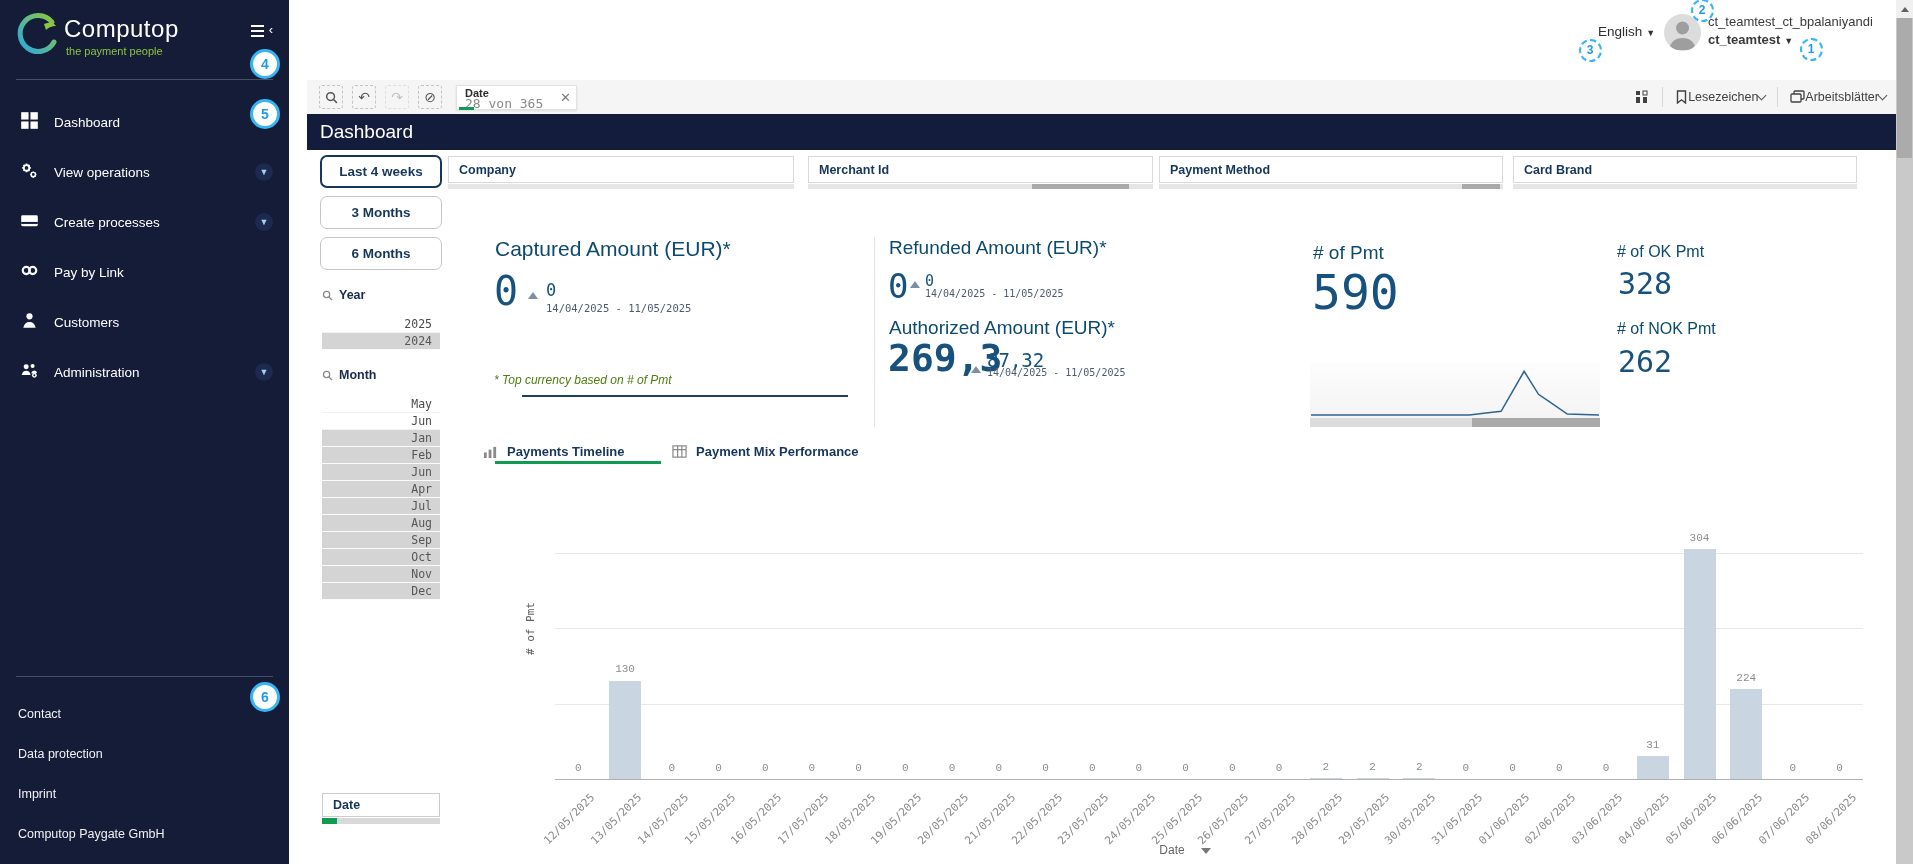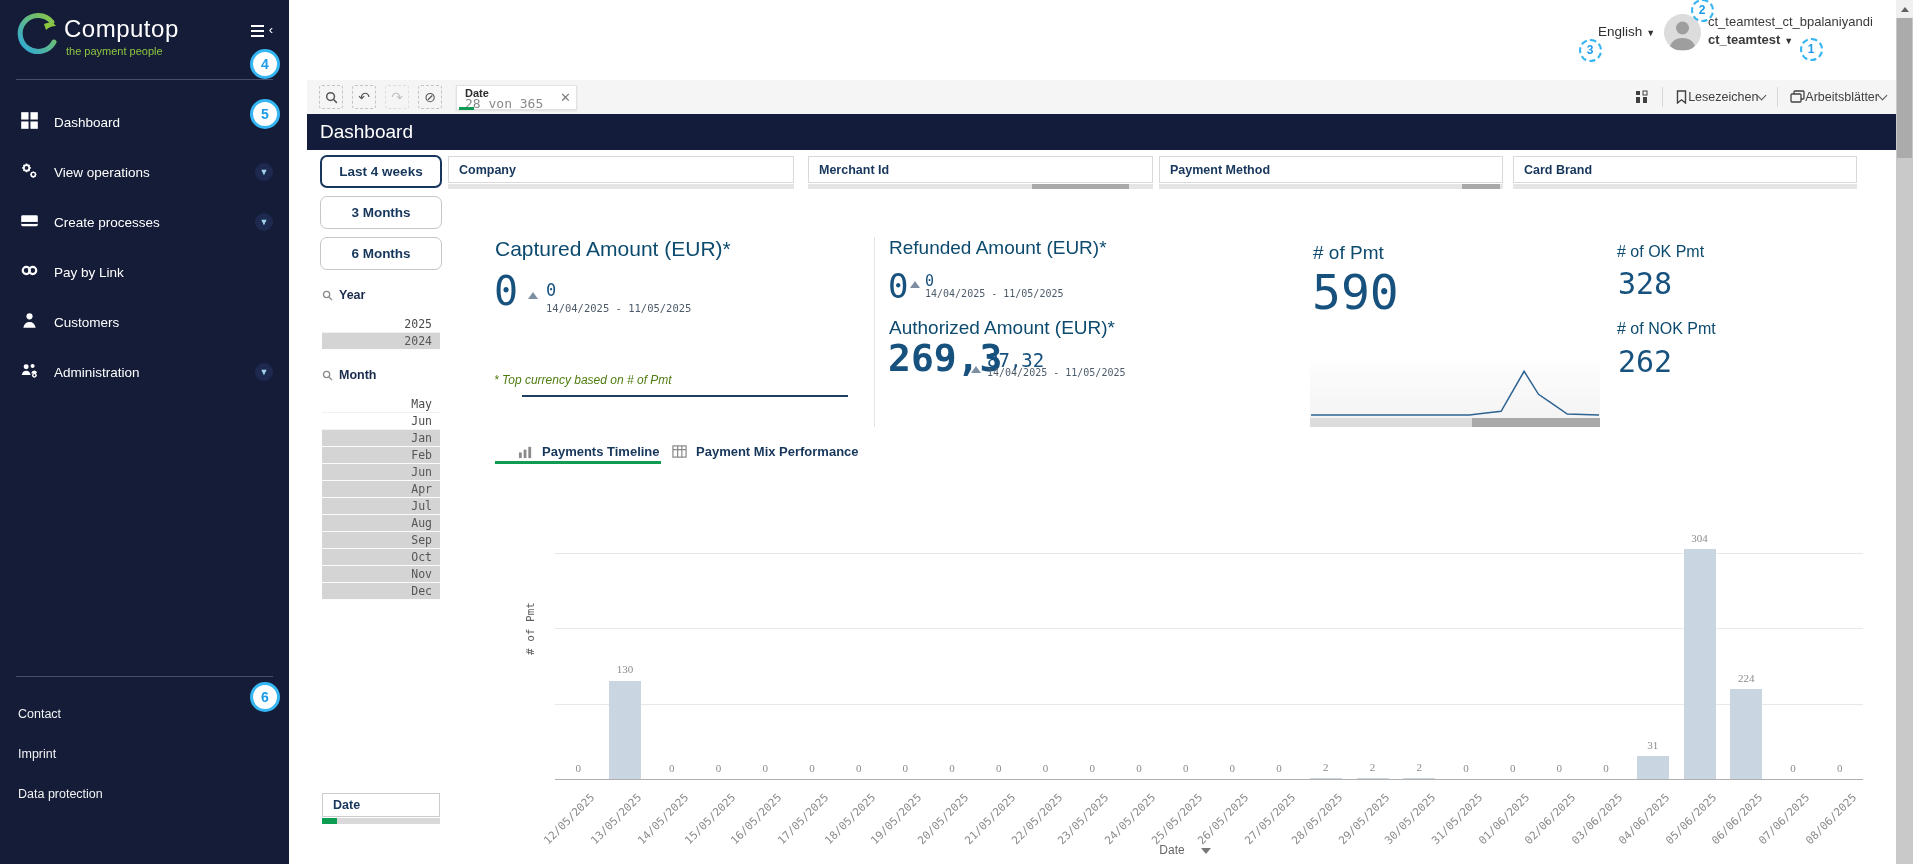--- a/index.html
+++ b/index.html
@@ -100,30 +100,30 @@
   #ok-value  { left:1618px; top:266px; font-size:30px; }
   #nok-title { left:1617px; top:320px; font-size:16px; }
   #nok-value { left:1618px; top:344px; font-size:30px; }
   #pmt-spark { position:absolute; left:1310px; top:362px; width:290px; height:56px; background:linear-gradient(#fdfdfd,#f4f4f4); }
   #pmt-scroll { position:absolute; left:1310px; top:418px; width:290px; height:9px; background:#dcdcdc; }
   #pmt-scroll .dark { position:absolute; left:56%; width:44%; top:0; height:9px; background:#a9a9a9; }
 
   
   .tab { position:absolute; top:444px; display:flex; align-items:center; gap:9px; font-size:13px; font-weight:bold; color:#16365c; cursor:pointer; }
   .tab svg { width:15px; height:15px; color:#8a8a8a; }
-  #tab1 { left:518px; }
+  #tab1 { left:483px; }
   #tab2 { left:672px; }
   #tab1-underline { position:absolute; left:495px; top:461px; width:166px; height:3px; background:#0f9b52; }
 
   
   #plot { position:absolute; left:555px; top:478px; width:1308px; height:302px; }
   .gridline { position:absolute; left:0; width:100%; height:1px; background:#e8e8e8; }
   .baseline { position:absolute; left:0; bottom:0; width:100%; height:1px; background:#b0b0b0; }
   .bar { position:absolute; background:#c9d6e2; }
-  .vlabel { position:absolute; font-family:Liberation Serif, serif; font-size:11px; color:#8c8c8c; text-align:center; }
+  .vlabel { position:absolute; font-family:Liberation Mono, monospace; font-size:11px; color:#8c8c8c; text-align:center; }
   #ylabel { position:absolute; left:524px; top:478px; height:302px; width:16px; writing-mode:vertical-rl; transform:rotate(180deg); text-align:center; font-family:"DejaVu Sans Mono",monospace; font-size:11px; color:#5f5f5f; }
   #xlabels { position:absolute; left:555px; top:781px; width:1308px; height:62px; overflow:visible; }
   .xlab { position:absolute; top:10px; white-space:nowrap; font-family:"DejaVu Sans Mono",monospace; font-size:11px; color:#8a8a8a; transform:translateX(-100%) rotate(-45deg); transform-origin:100% 0; }
   #axis-sel { position:absolute; left:555px; top:843px; width:1260px; text-align:center; font-size:12px; color:#666; cursor:pointer; }
   #axis-sel .tri-dn { display:inline-block; width:0; height:0; border-left:5px solid transparent; border-right:5px solid transparent; border-top:6px solid #777; margin-left:16px; }
 
   
   .scrollbar { position:absolute; right:0; top:0; width:17px; height:864px; background:#c9c9c9; z-index:25; }
   .sb-btn { height:18px; background:#f0f0f0; display:flex; align-items:center; justify-content:center; cursor:pointer; }
   .sb-btn .tri { width:0; height:0; border-left:4px solid transparent; border-right:4px solid transparent; border-bottom:5px solid #616161; }
@@ -214,22 +214,23 @@
             <circle cx="12.1" cy="12" r="2"></circle>
             <circle cx="12.1" cy="12" r="0.8" fill="#141c38"></circle>
           </svg></span>
         <span>Administration</span>
         <span class="nav-chevron">▼</span>
       </div>
     </nav>
   <div class="side-sep" style="top:676px"></div>
   <div class="side-footer" id="footer-items">
       <div class="foot-item">Contact</div>
+      <div class="foot-item">Data protection</div>
       <div class="foot-item">Imprint</div>
-      <div class="foot-item">Data protection</div>
+      <div class="foot-item">Computop Paygate GmbH</div>
     </div>
 </aside>
 
 <div class="lang-dd">
   <span>English</span><span class="caret">▼</span>
 </div>
 <div class="avatar">
   <svg viewBox="0 0 37 37" width="37" height="37">
     <circle cx="18.5" cy="14" r="6.5" fill="#9e9e9e"></circle>
     <path d="M5 36 q2 -12 13.5 -12 q11.5 0 13.5 12 z" fill="#9e9e9e"></path>

